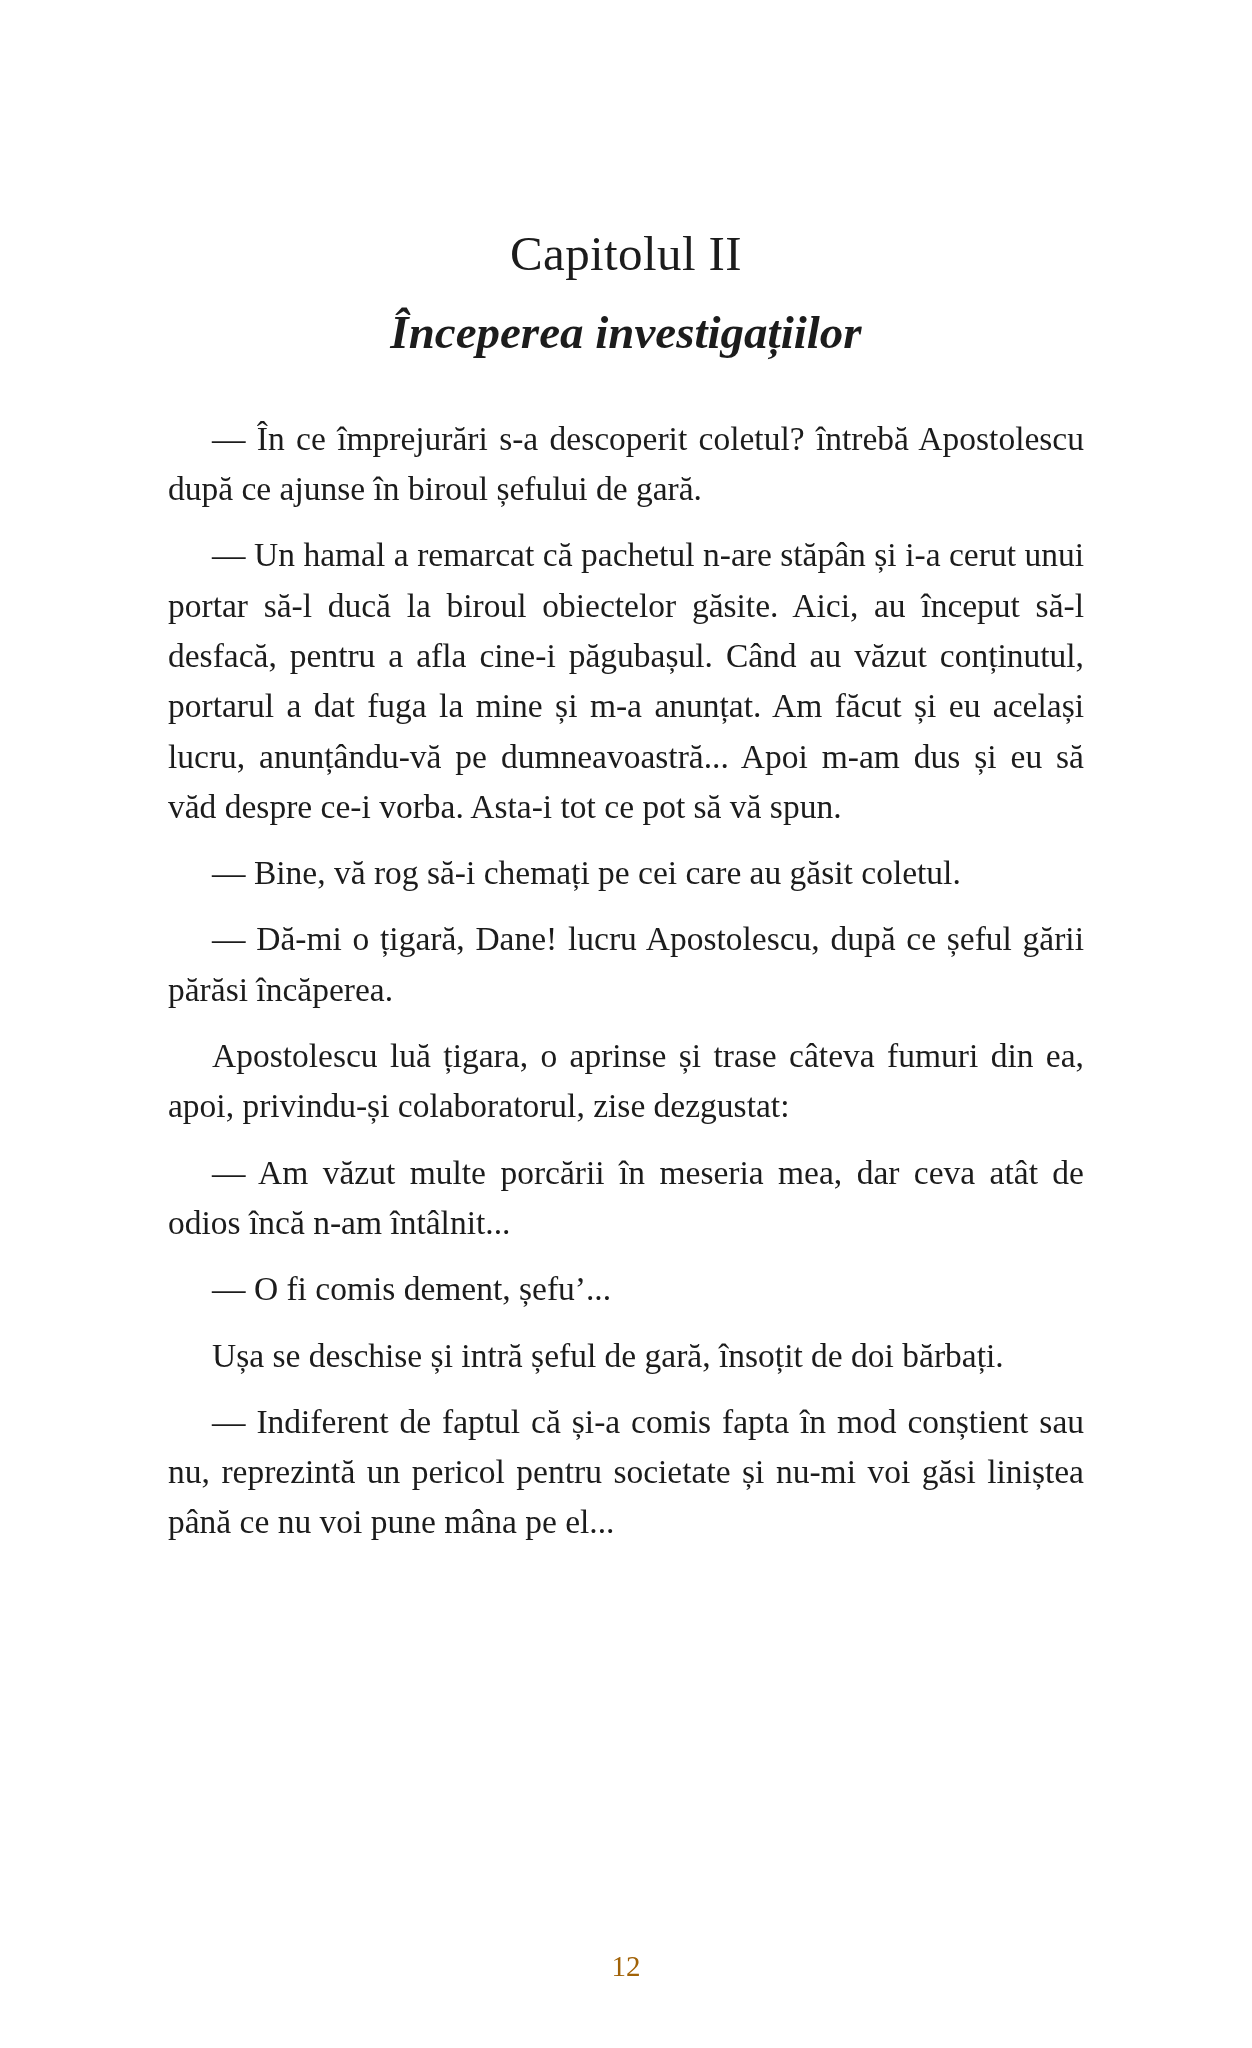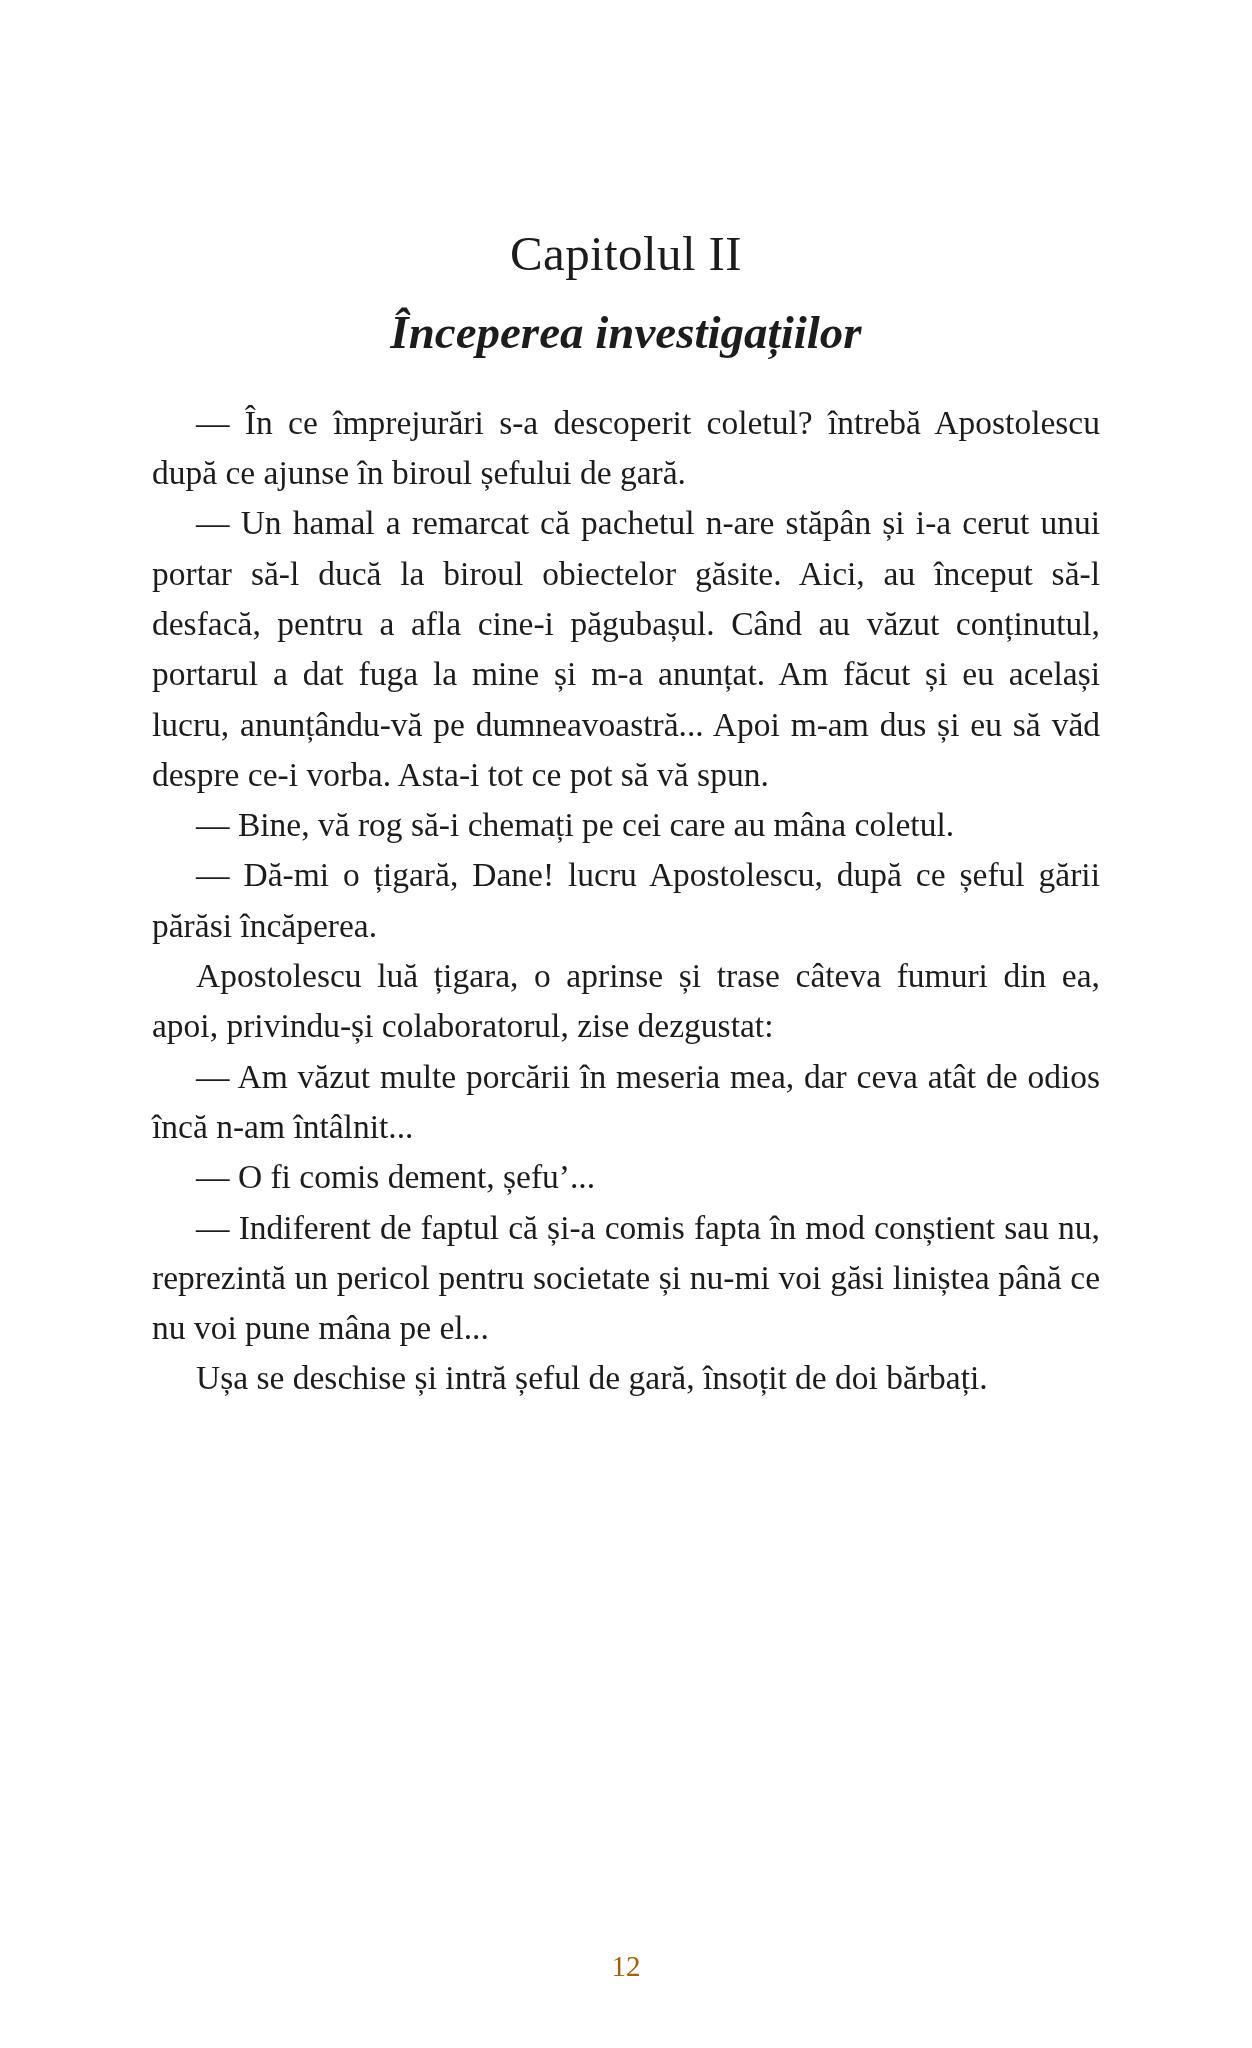--- a/index.html
+++ b/index.html
@@ -49,21 +49,21 @@
     line-height: 1.05;
     color: #1c1c1c;
   }
 
   .body-text {
     margin: 0;
     padding-top: 40px;
   }
 
   .para {
-    margin: 0;
+    margin: 16px;
     font-size: 33.5px;
     line-height: 50.3px;
     text-align: justify;
     text-indent: 44px;
     color: #1c1c1c;
     hyphens: none;
     -webkit-hyphens: none;
   }
 
   .para.last-line-left {
@@ -86,25 +86,25 @@
 <div class="page">
   <div class="content">
 
     <h1 class="chapter-title">Capitolul II</h1>
 
     <h2 class="chapter-subtitle">Începerea investigațiilor</h2>
 
     <div class="body-text">
       <p class="para last-line-left">— În ce împrejurări s-a descoperit coletul? întrebă Apostolescu după ce ajunse în biroul șefului de gară.</p>
       <p class="para last-line-left">— Un hamal a remarcat că pachetul n-are stăpân și i-a cerut unui portar să-l ducă la biroul obiectelor găsite. Aici, au început să-l desfacă, pentru a afla cine-i păgubașul. Când au văzut conținutul, portarul a dat fuga la mine și m-a anunțat. Am făcut și eu același lucru, anunțându-vă pe dumneavoastră... Apoi m-am dus și eu să văd despre ce-i vorba. Asta-i tot ce pot să vă spun.</p>
-      <p class="para last-line-left">— Bine, vă rog să-i chemați pe cei care au mâna coletul.</p>
+      <p class="para last-line-left">— Bine, vă rog să-i chemați pe cei care au găsit coletul.</p>
       <p class="para last-line-left">— Dă-mi o țigară, Dane! lucru Apostolescu, după ce șeful gării părăsi încăperea.</p>
       <p class="para last-line-left">Apostolescu luă țigara, o aprinse și trase câteva fumuri din ea, apoi, privindu-și colaboratorul, zise dezgustat:</p>
       <p class="para last-line-left">— Am văzut multe porcării în meseria mea, dar ceva atât de odios încă n-am întâlnit...</p>
       <p class="para last-line-left">— O fi comis dement, șefu’...</p>
+      <p class="para last-line-left">Ușa se deschise și intră șeful de gară, însoțit de doi bărbați.</p>
       <p class="para last-line-left">— Indiferent de faptul că și-a comis fapta în mod conștient sau nu, reprezintă un pericol pentru societate și nu-mi voi găsi liniștea până ce nu voi pune mâna pe el...</p>
-      <p class="para last-line-left">Ușa se deschise și intră șeful de gară, însoțit de doi bărbați.</p>
     </div>
 
   </div>
 
   <div class="page-number">12</div>
 </div>
 
 </body></html>

